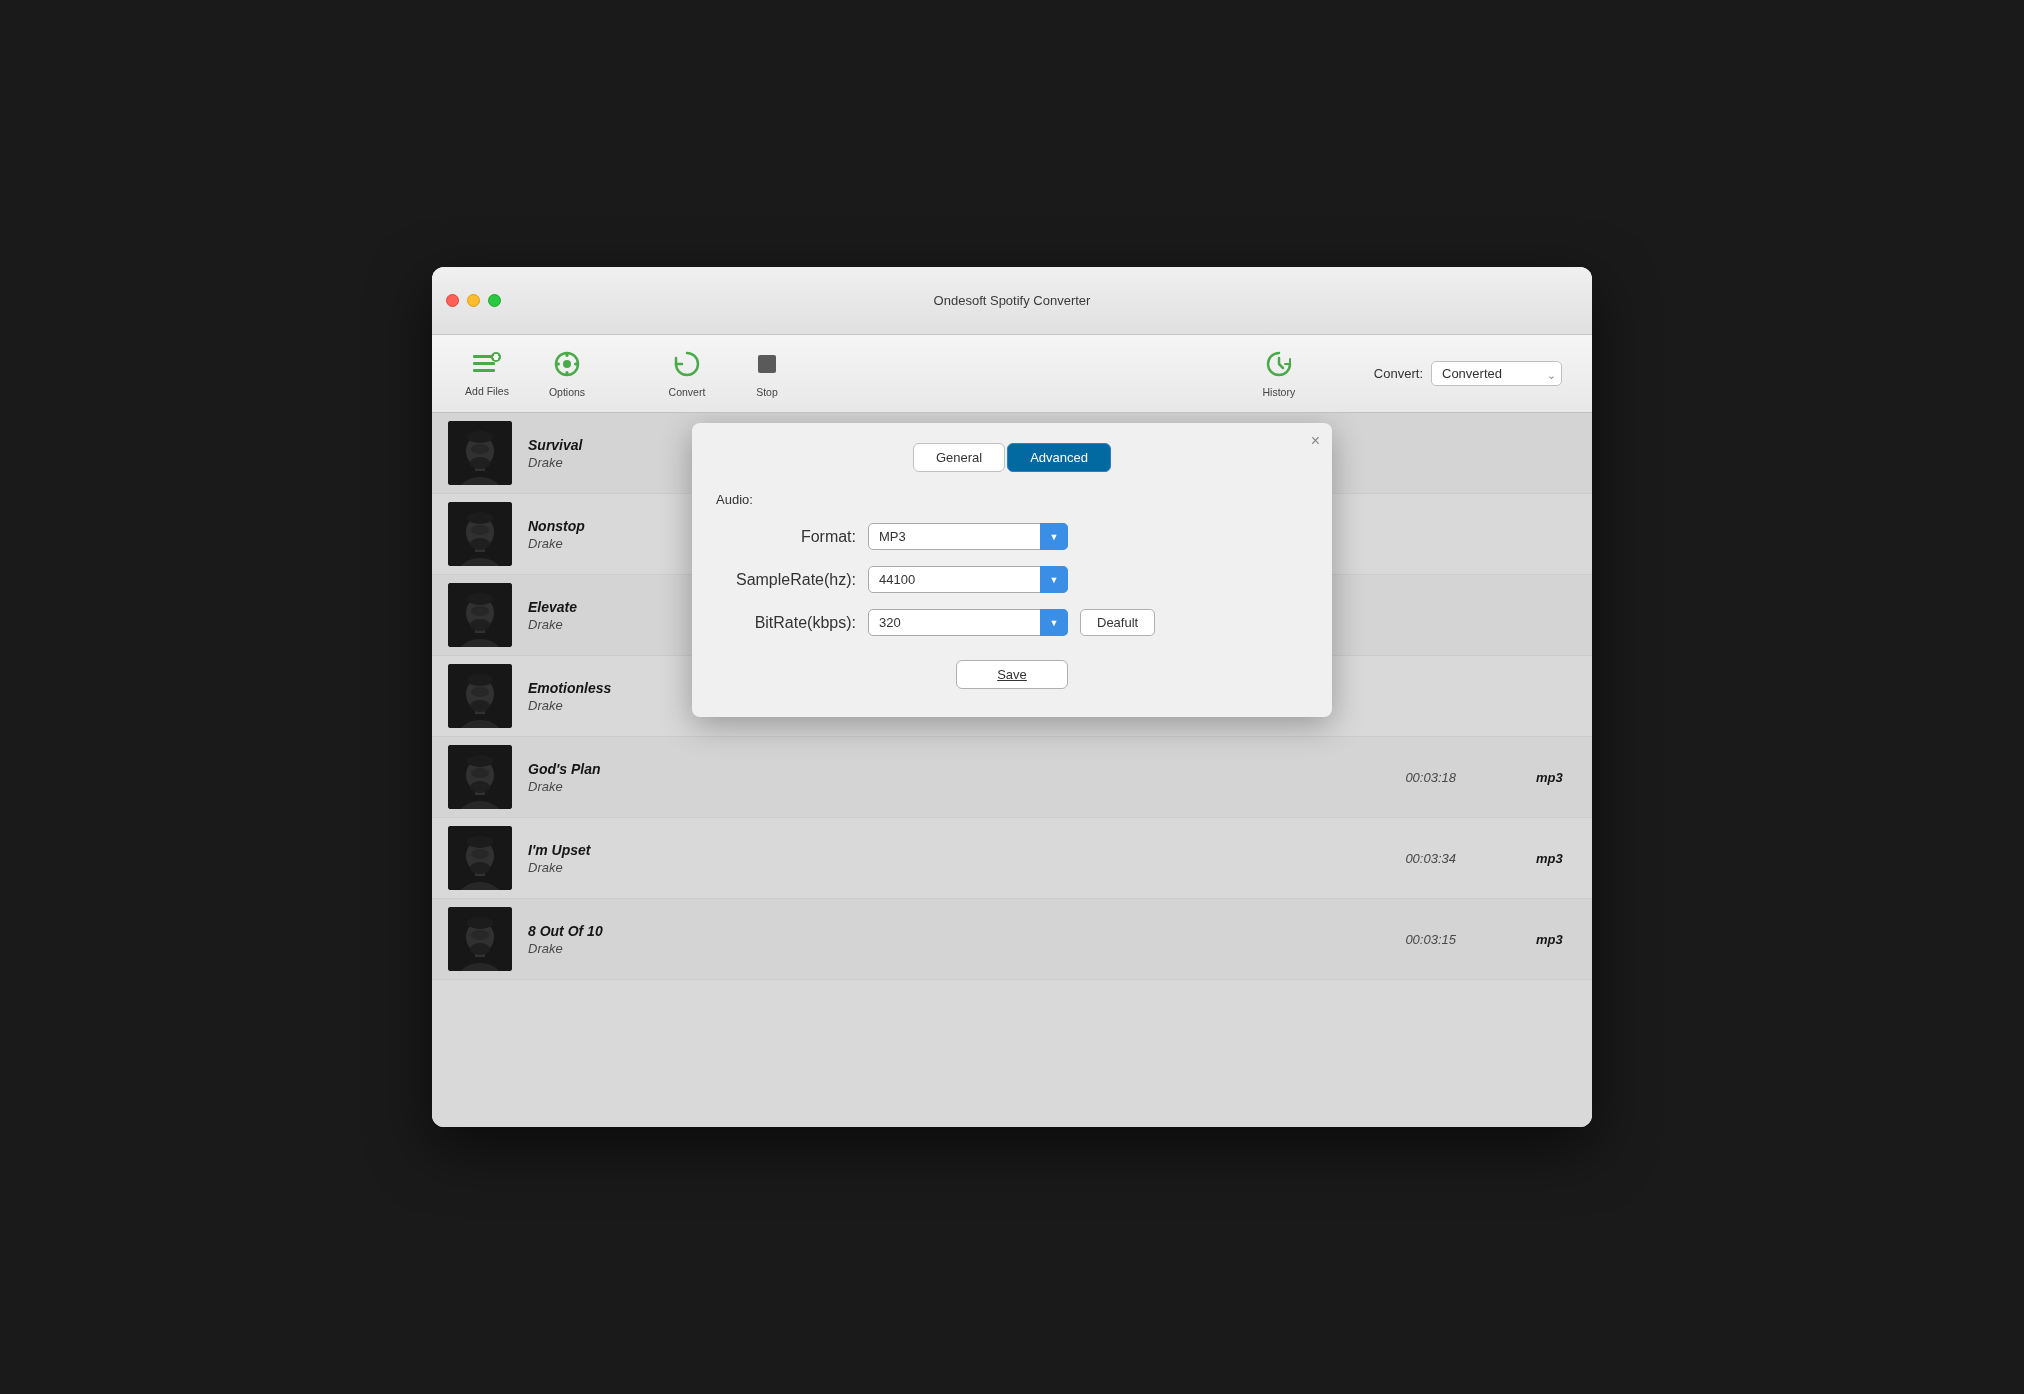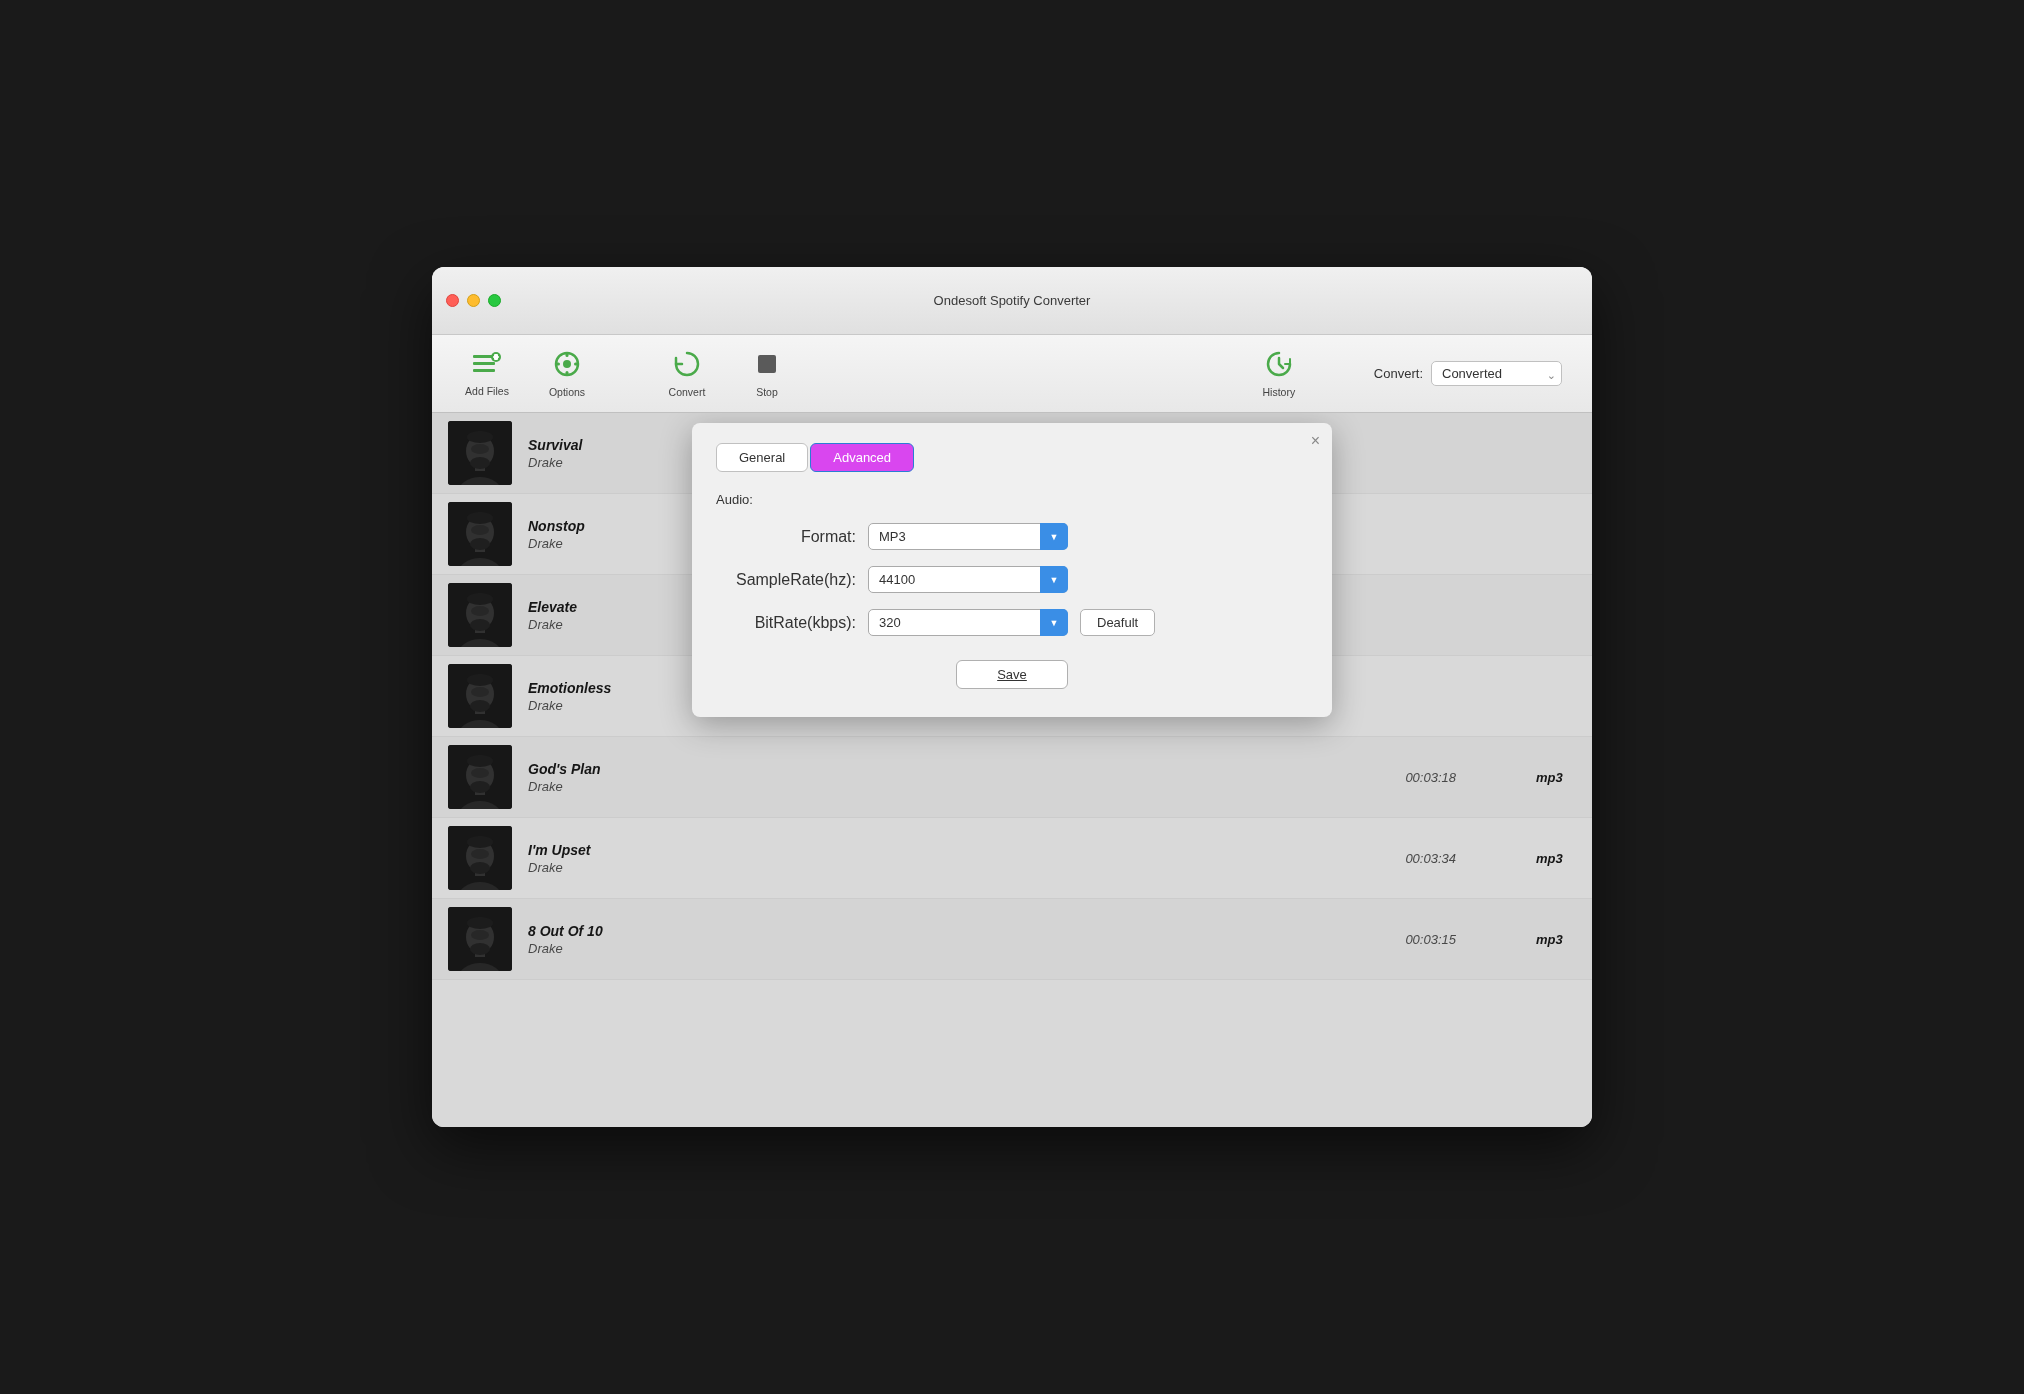--- a/index.html
+++ b/index.html
@@ -244,36 +244,37 @@
       font-size: 16px;
       color: #888;
       cursor: pointer;
       line-height: 1;
     }
 
     
     .modal-tabs {
       display: flex;
       gap: 2px;
+      justify-content: center;
       margin-bottom: 20px;
     }
 
     .modal-tab {
       padding: 6px 22px;
       border-radius: 6px;
       font-size: 13px;
       font-weight: 500;
       cursor: pointer;
       border: 1px solid #c0c0c0;
       background: white;
       color: #333;
     }
 
     .modal-tab.active {
-      background: #d946ef;
+      background: #0369a1;
       color: white;
       border-color: #2a7dd4;
     }
 
     
     .modal-section-label {
       font-size: 13px;
       color: #333;
       margin-bottom: 16px;
       font-weight: 400;

